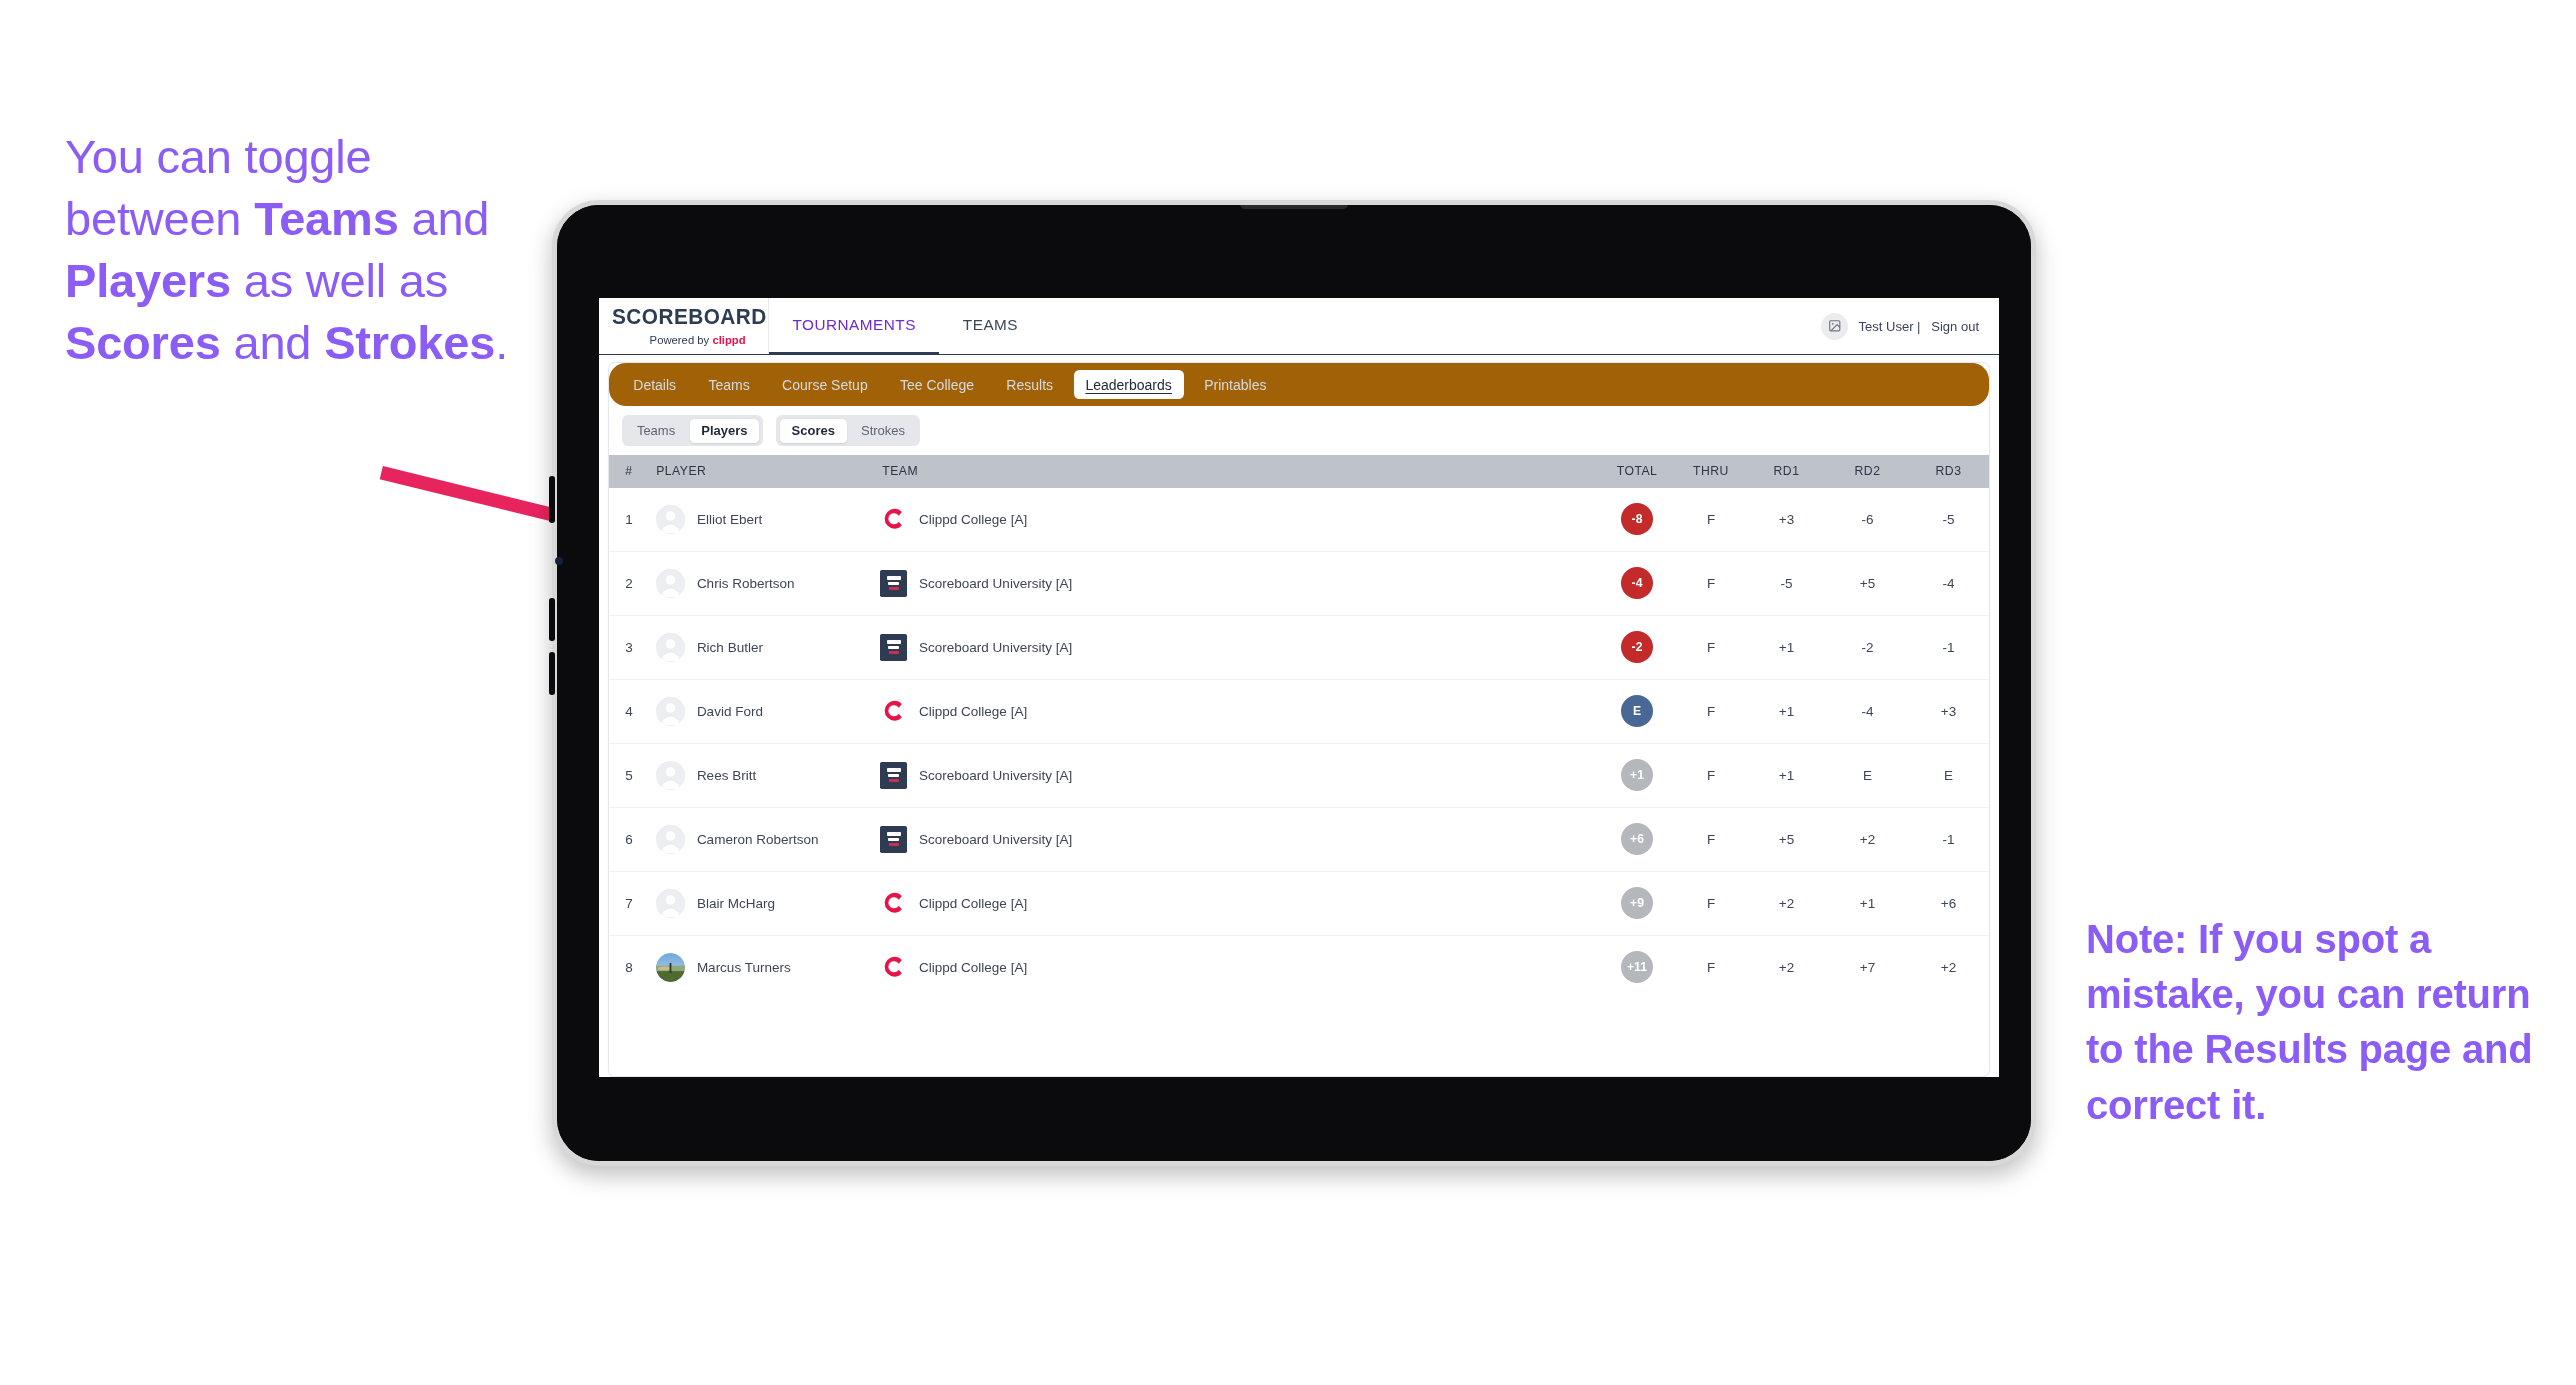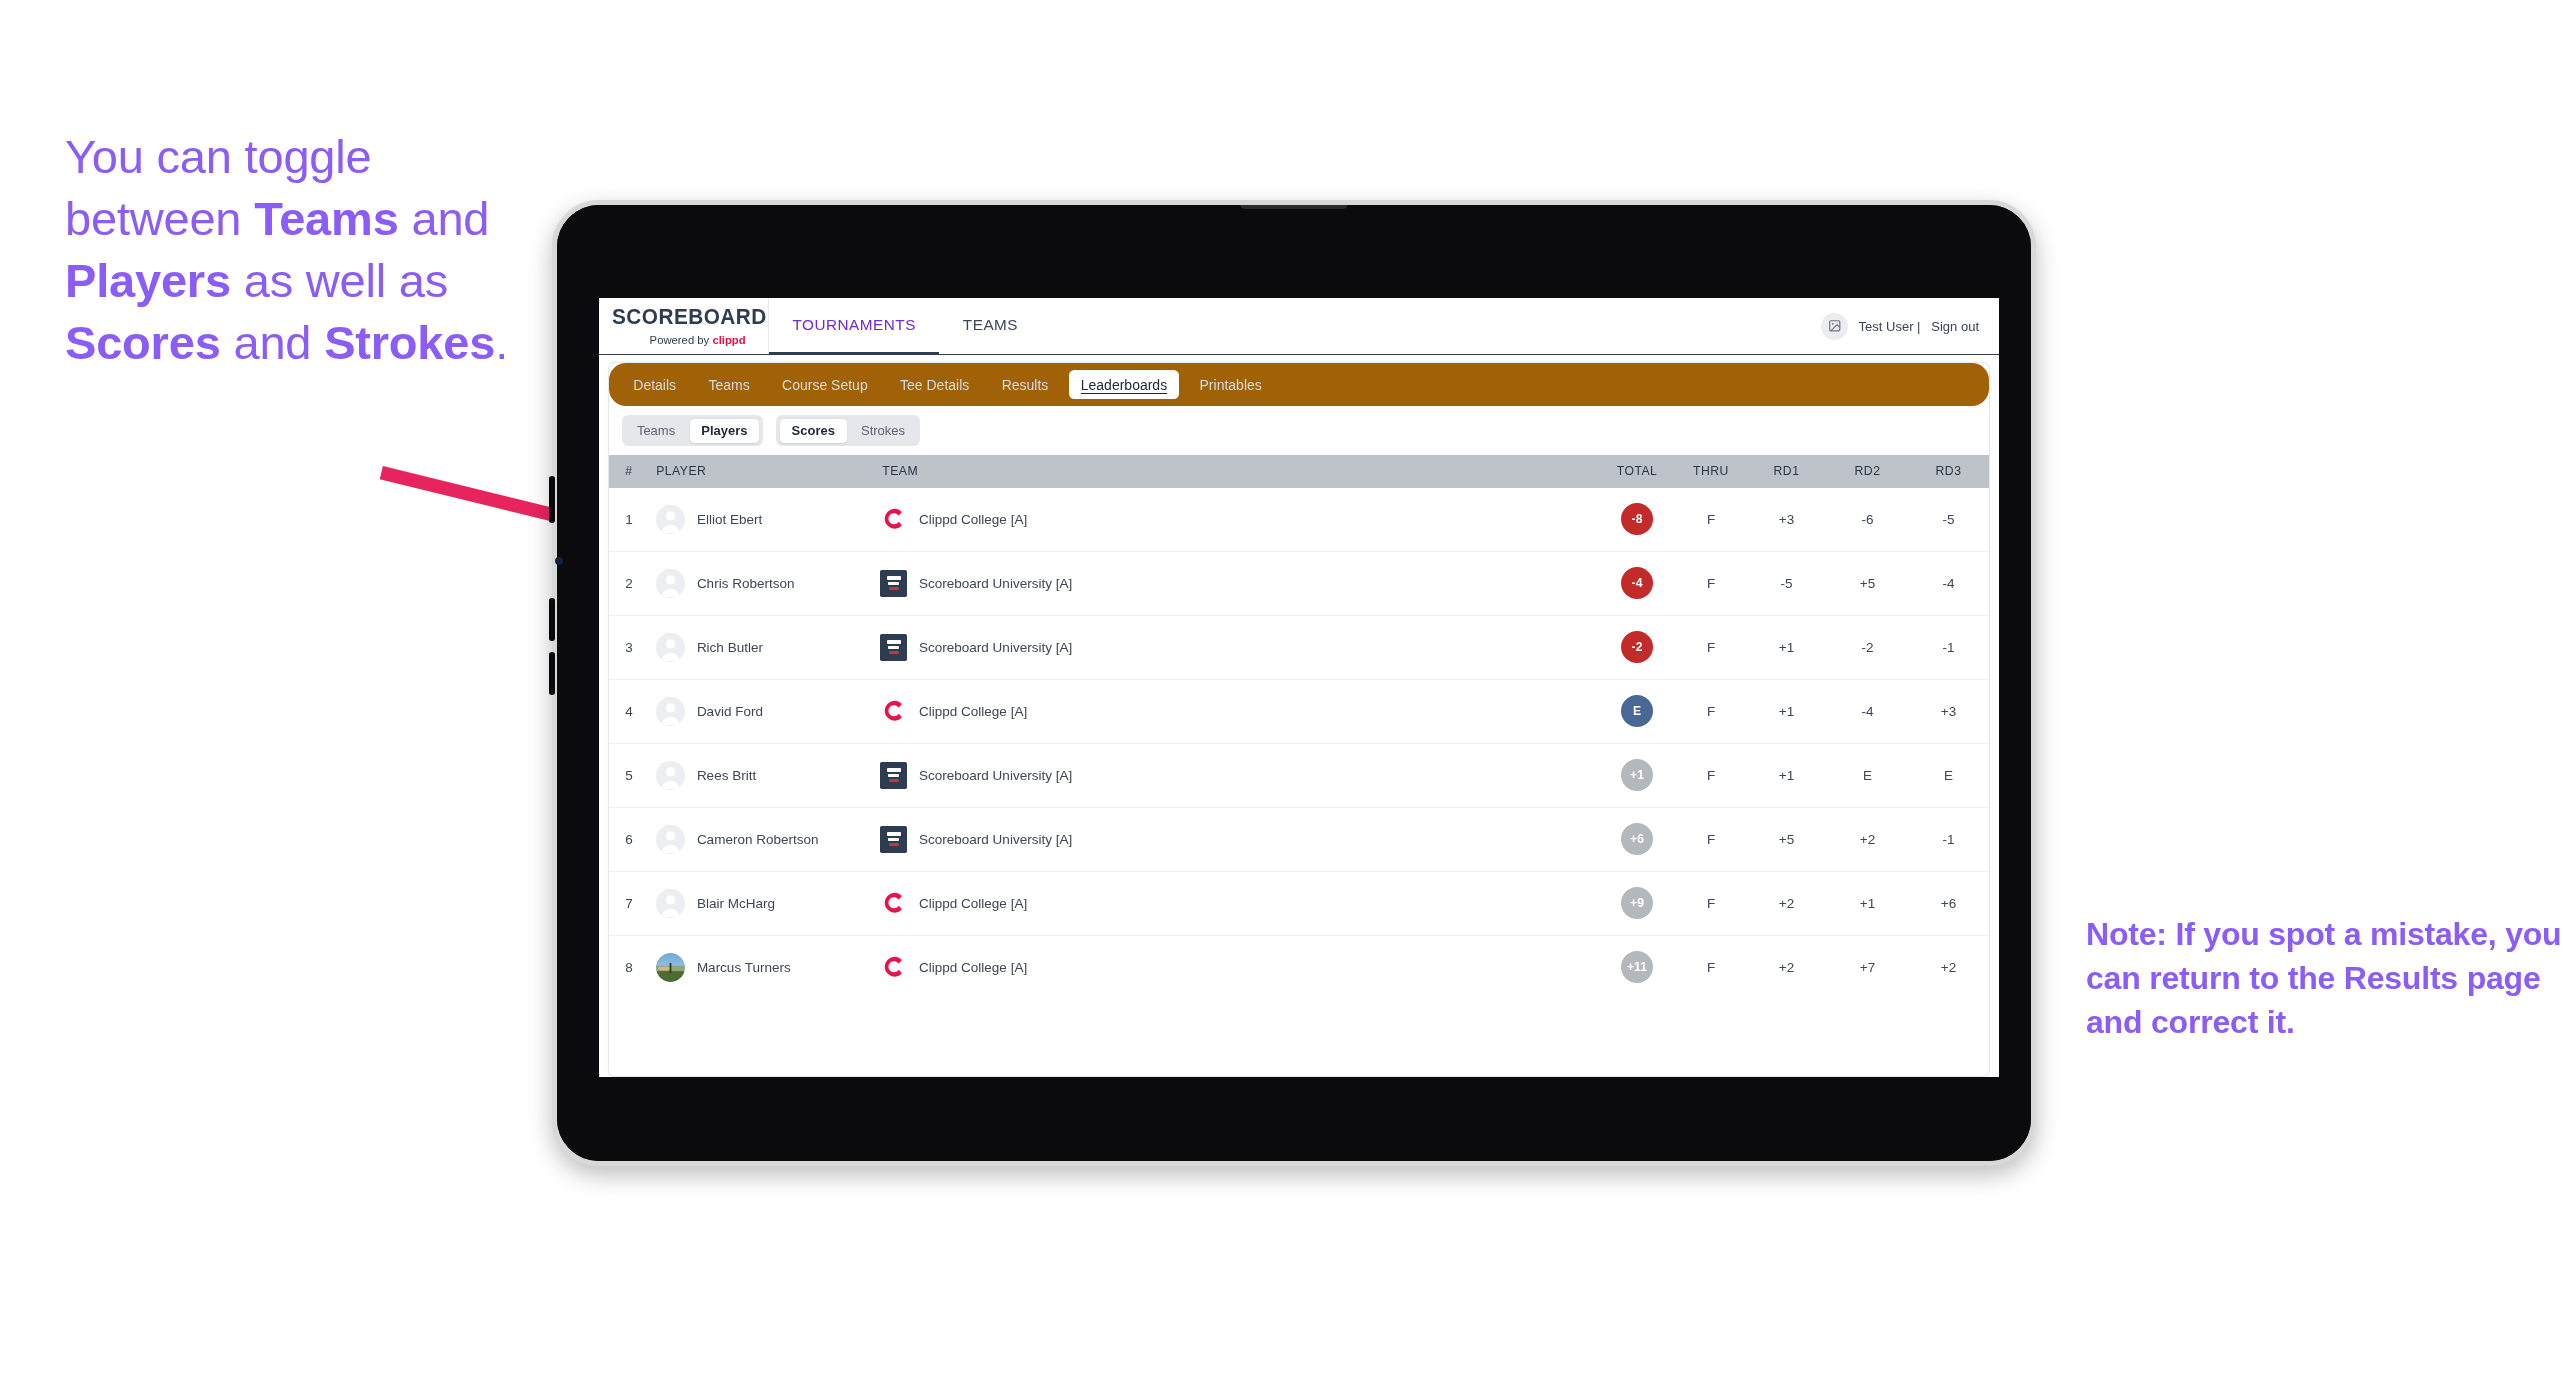--- a/index.html
+++ b/index.html
@@ -18,21 +18,21 @@
     line-height:1.32;
     letter-spacing:-0.2px;
   }
   .annot-left{
     left:65px; top:126px; width:451px;
     font-size:47px; font-weight:400;
   }
   .annot-left b{font-weight:700;}
   .annot-right{
     left:2086px; top:912px; width:488px;
-    font-size:32px; font-weight:700;
+    font-size:40px; font-weight:700;
     line-height:1.38;
   }
 
   
   .arrow-wrap{position:absolute;left:370px;top:451px;width:289px;height:117px;}
 
   
   .tablet{
     position:absolute;
     left:552px; top:200px;
@@ -256,21 +256,21 @@
         </div>
       </div>
 
       <div class="card">
 
 
         <div class="subnav" id="subnavHost">
             <div class="subnav-item">Details</div>
             <div class="subnav-item">Teams</div>
             <div class="subnav-item">Course Setup</div>
-            <div class="subnav-item">Tee Details</div>
+            <div class="subnav-item">Tee College</div>
             <div class="subnav-item">Results</div>
             <div class="subnav-item active">Leaderboards</div>
             <div class="subnav-item">Printables</div>
           </div>
 
         <div class="toggles">
           <div class="tg-group" id="tgEntity">
               <div class="tg-btn">Teams</div>
               <div class="tg-btn active">Players</div>
             </div>

